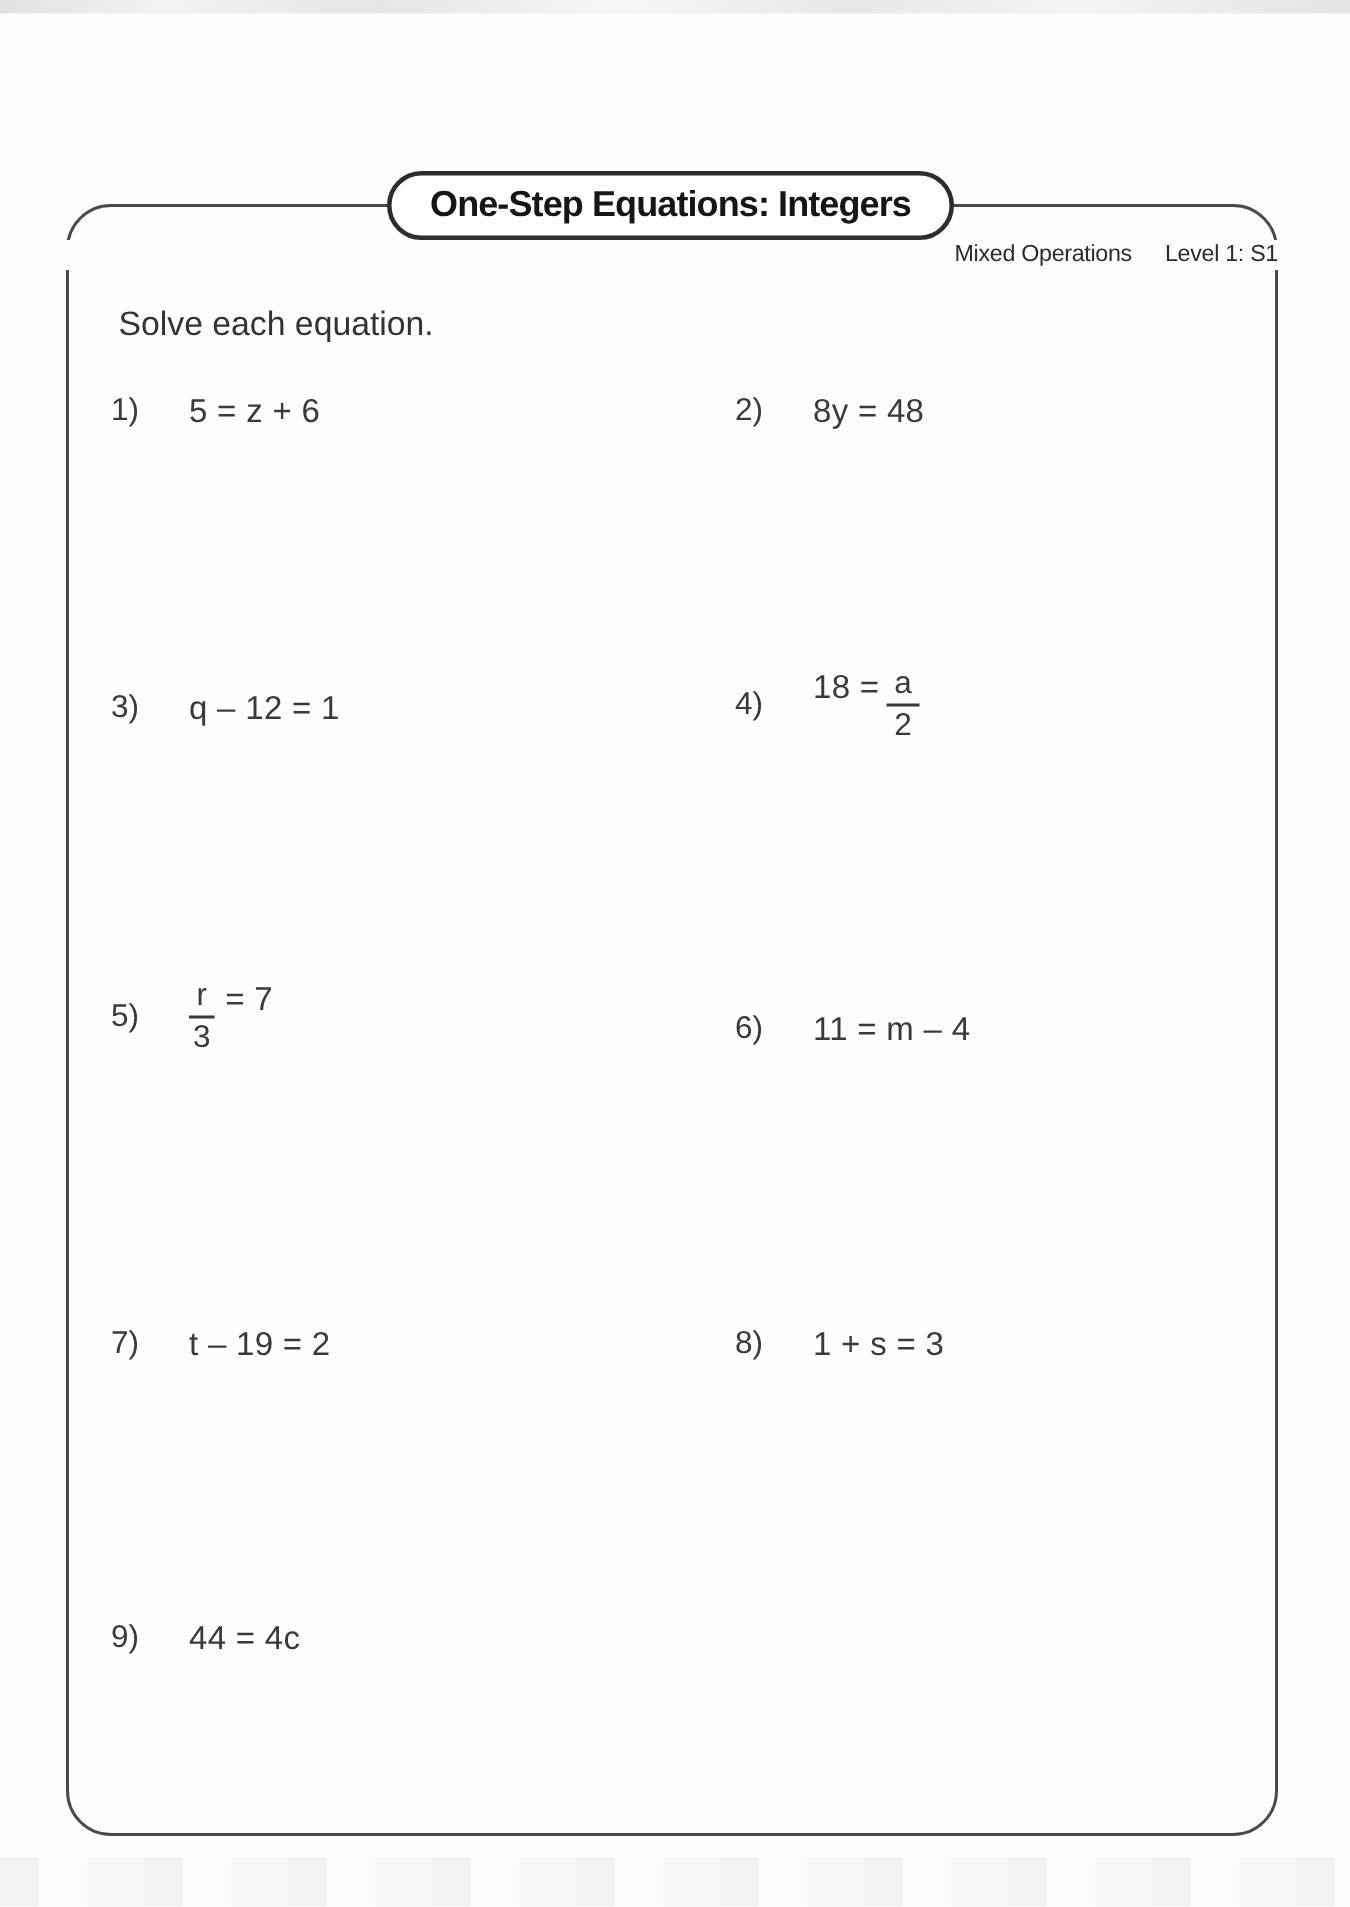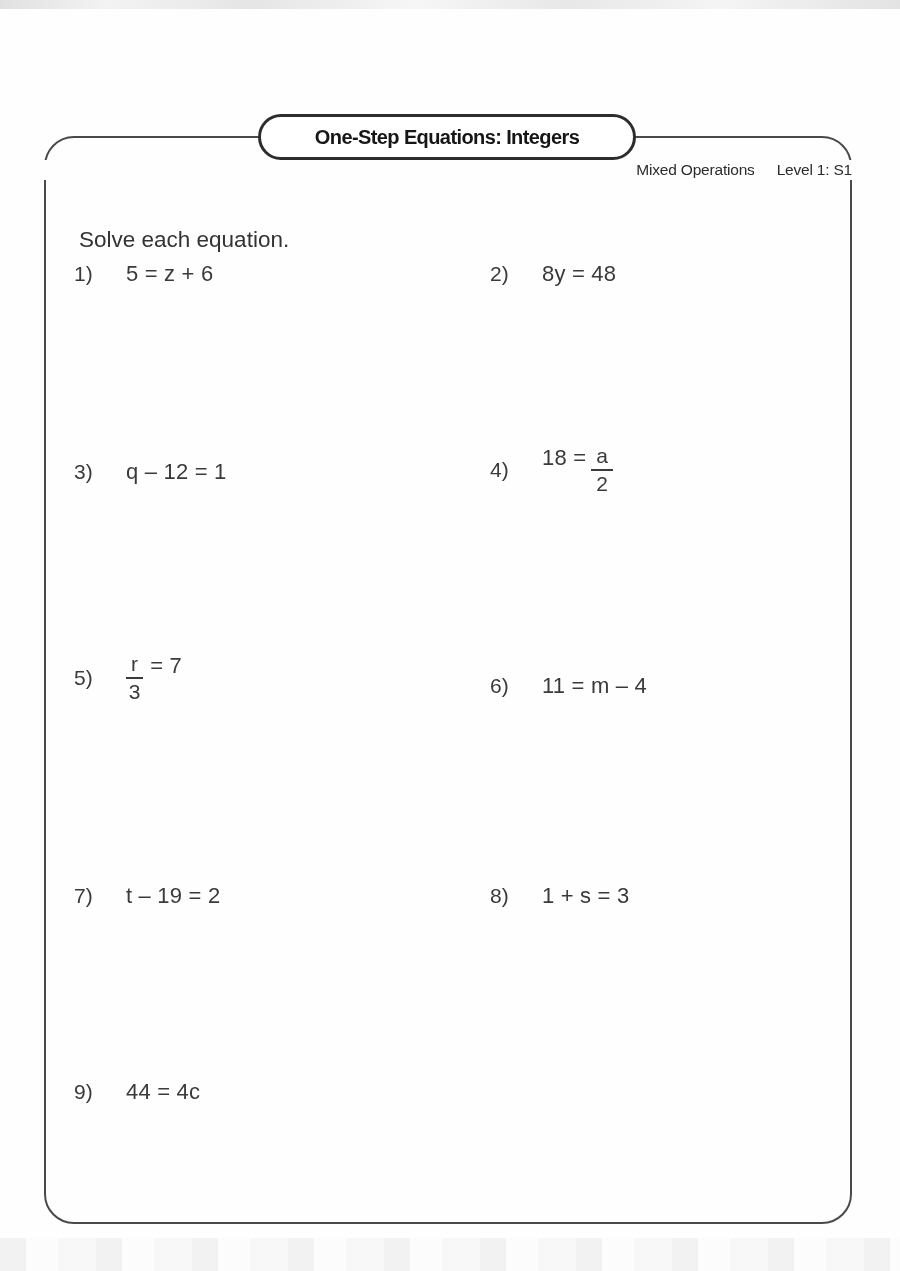--- a/index.html
+++ b/index.html
@@ -60,31 +60,30 @@
     background: #ffffff;
     border: 3px solid #2d2d2d;
     border-radius: 24px;
     box-sizing: border-box;
     display: flex;
     align-items: center;
     justify-content: center;
   }
   .pill span {
     font-weight: bold;
-    font-size: 20px;
+    font-size: 24px;
     letter-spacing: -0.6px;
     color: #161616;
     white-space: nowrap;
   }
   .instructions {
     position: absolute;
     left: 79px; top: 203px;
     font-size: 22.5px;
     color: #333333;
-    margin-top: 24px;
   }
   .problem {
     position: absolute;
     display: flex;
     align-items: center;
     height: 28px;
     font-size: 22px;
     color: #3a3a3a;
     line-height: 1.15;
     white-space: nowrap;

